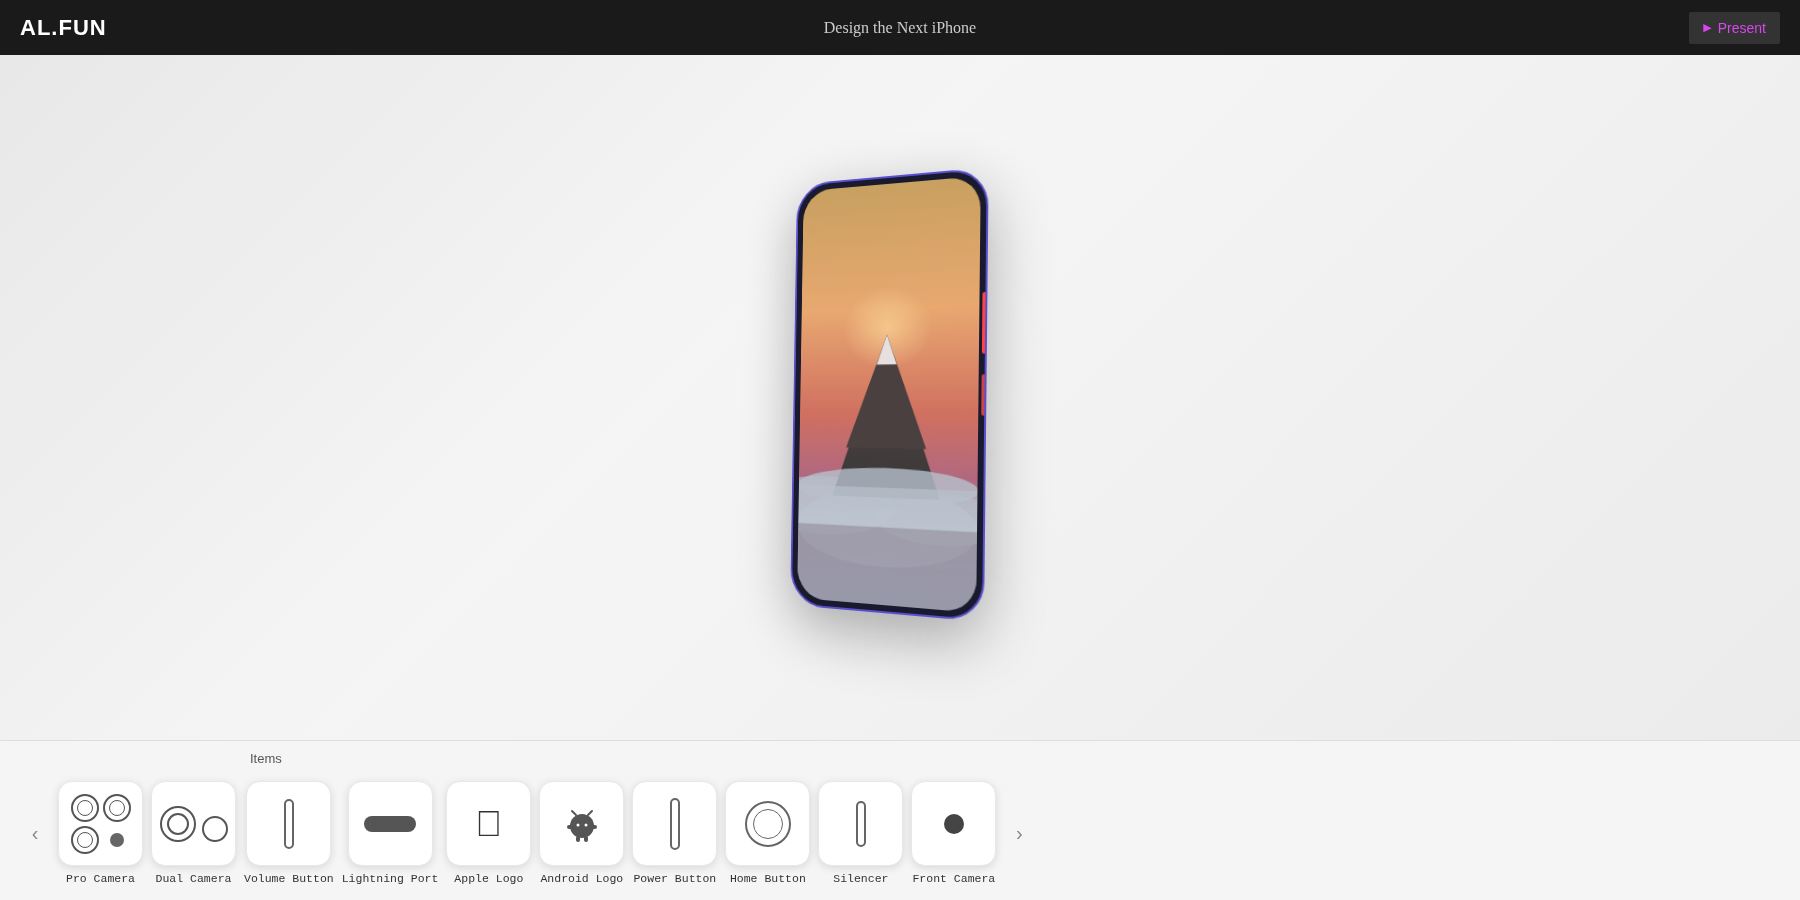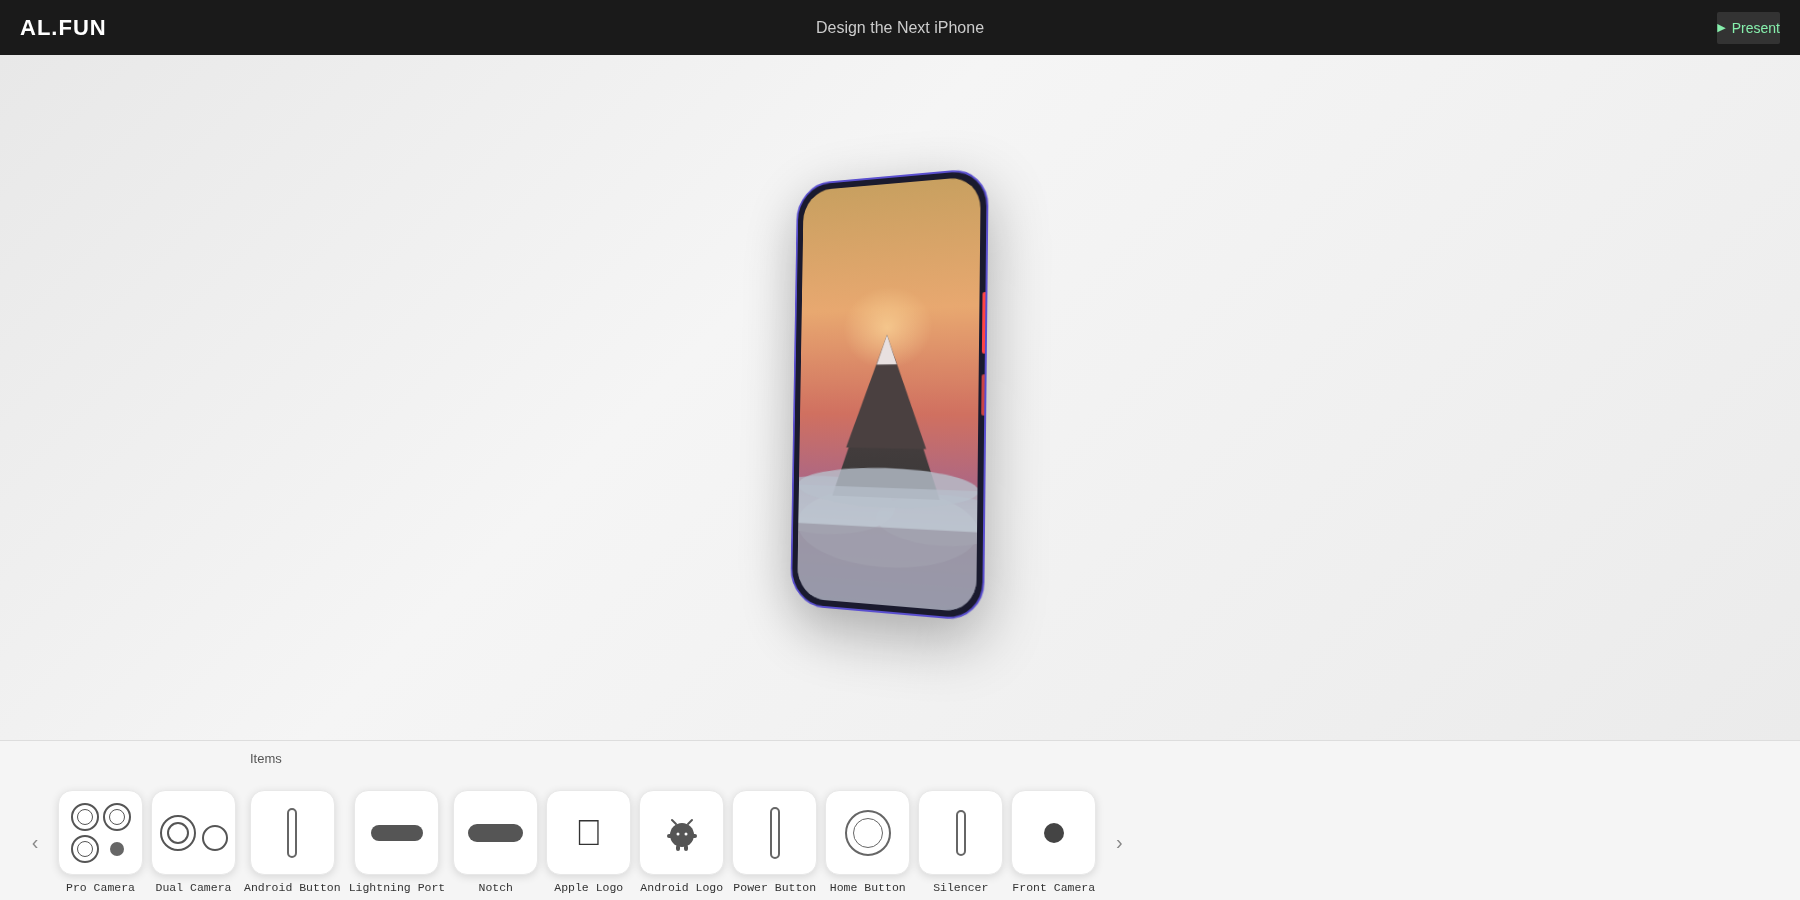--- a/index.html
+++ b/index.html
@@ -29,26 +29,27 @@
       font-size: 22px;
       font-weight: 700;
       letter-spacing: 1px;
     }
     #header-title {
       color: #ccc;
       font-size: 16px;
       position: absolute;
       left: 50%;
       transform: translateX(-50%);
+      font-family: Liberation Serif, serif;
     }
     #present-btn {
       background: #333;
-      color: #86efac;
+      color: #d946ef;
       border: none;
-      padding: 8px 0;
+      padding: 8px 14px;
       font-size: 14px;
       cursor: pointer;
       display: flex;
       align-items: center;
       gap: 6px;
       border-radius: 2px;
     }
     #present-btn::before {
       content: '▶';
       font-size: 11px;
@@ -140,21 +141,21 @@
       border-top: 1px solid #ddd;
       display: flex;
       flex-direction: column;
       padding: 10px 0 10px 0;
     }
 
     #items-label {
       font-size: 13px;
       color: #555;
       padding-left: 250px;
-      margin-bottom: 24px;
+      margin-bottom: 15px;
     }
 
     #items-row {
       display: flex;
       align-items: center;
       padding: 0 20px;
       gap: 8px;
     }
 
     .nav-arrow {
@@ -406,36 +407,30 @@
           <div class="cam-small"></div>
         </div>
       </div>
       <span class="item-label">Dual Camera</span>
     </div>
 
     <div class="item-card">
       <div class="item-icon-box">
         <div class="icon-volume"></div>
       </div>
-      <span class="item-label">Android Button</span>
+      <span class="item-label">Volume Button</span>
     </div>
 
     <div class="item-card">
       <div class="item-icon-box">
         <div class="icon-lightning"></div>
       </div>
       <span class="item-label">Lightning Port</span>
     </div>
 
-    <div class="item-card">
-      <div class="item-icon-box">
-        <div class="icon-notch"></div>
-      </div>
-      <span class="item-label">Notch</span>
-    </div>
 
     <div class="item-card">
       <div class="item-icon-box">
         <div class="icon-apple"></div>
       </div>
       <span class="item-label">Apple Logo</span>
     </div>
 
     <div class="item-card">
       <div class="item-icon-box">

